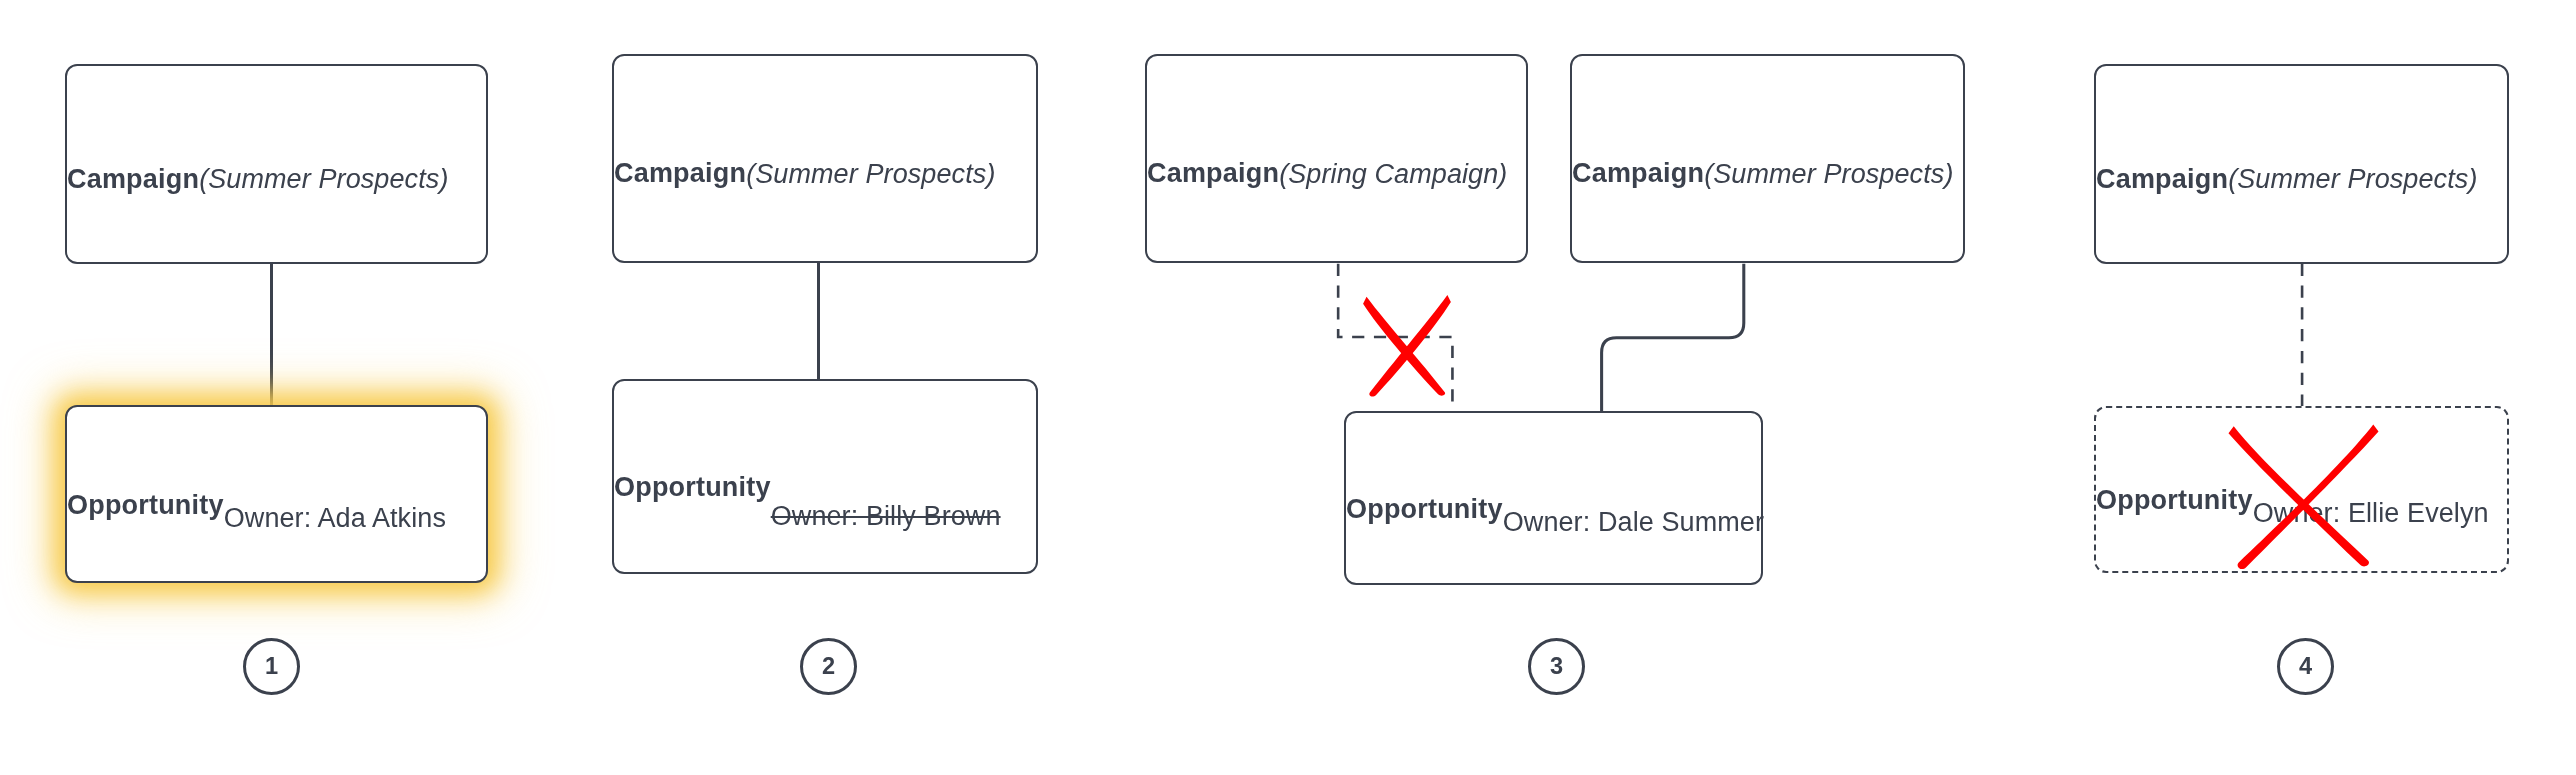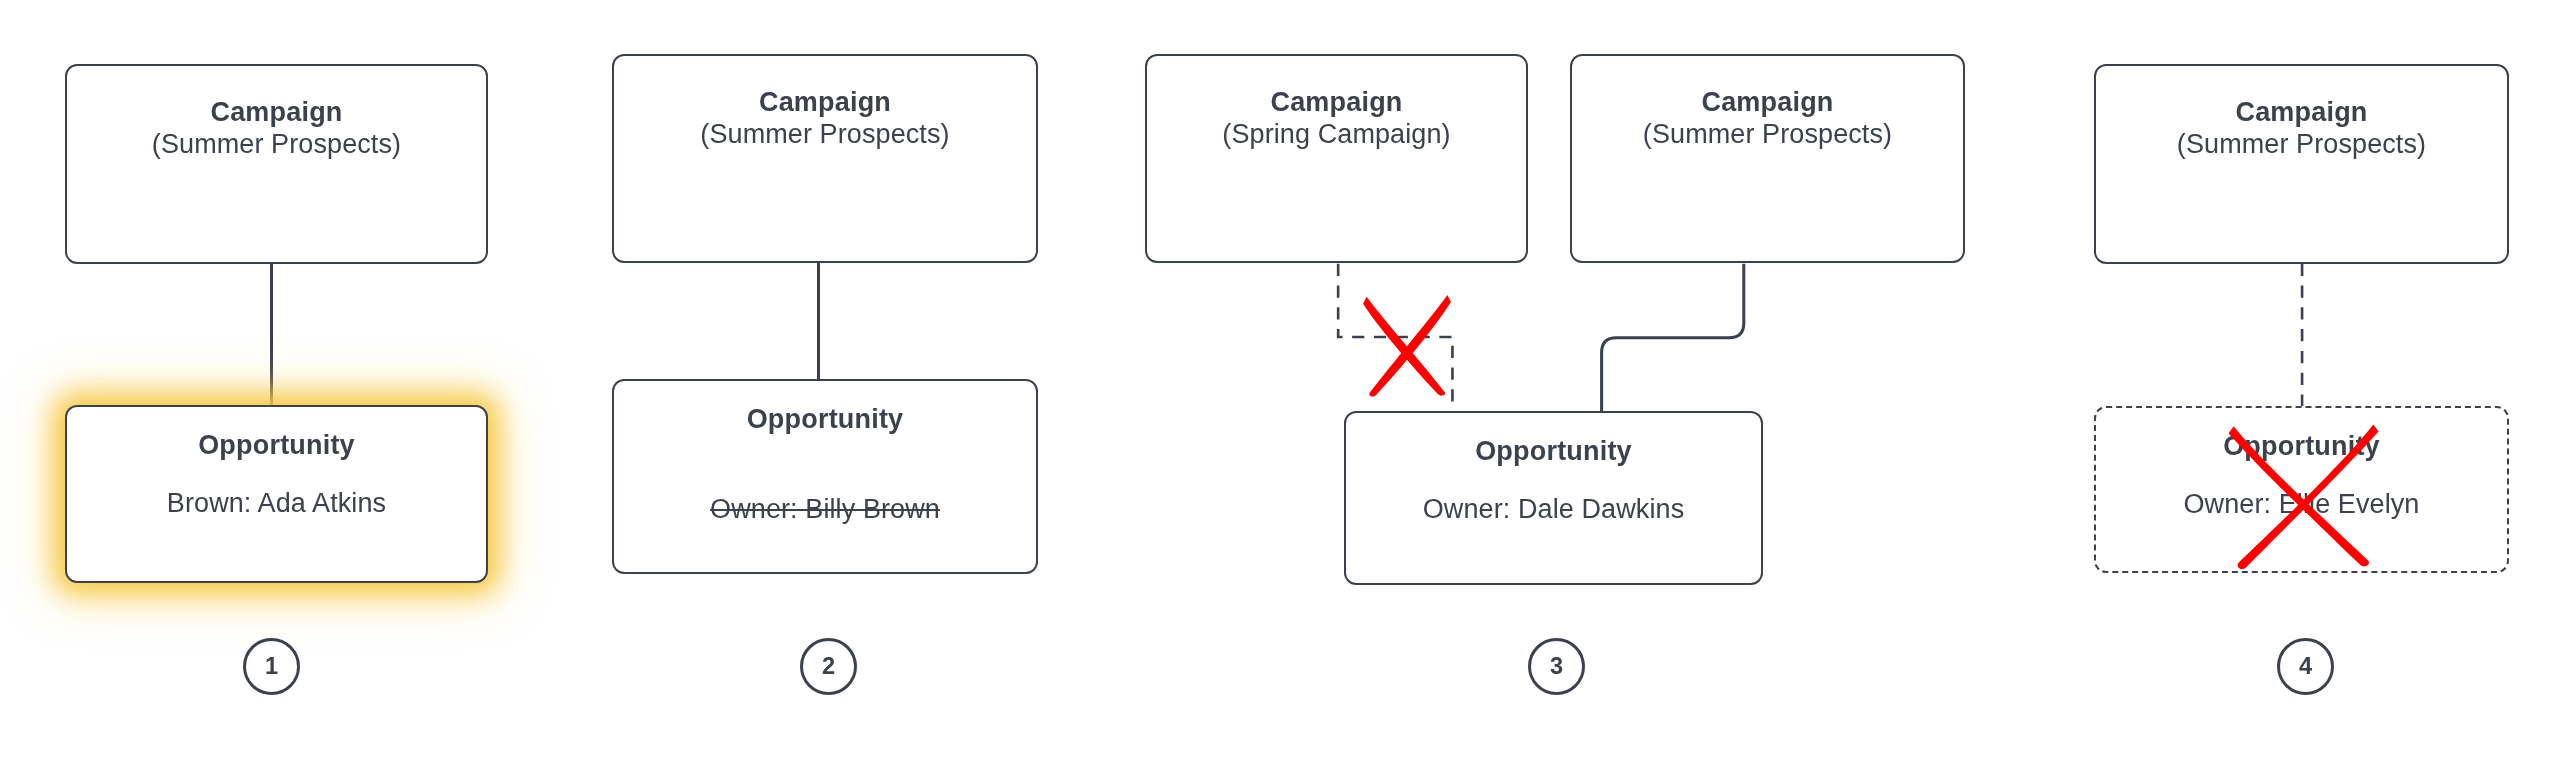--- a/index.html
+++ b/index.html
@@ -3,26 +3,26 @@
 <meta charset="utf-8">
 <style>
   html,body{margin:0;padding:0;background:#ffffff;}
   body{width:2576px;height:776px;position:relative;overflow:hidden;
        font-family:"Liberation Sans","DejaVu Sans",sans-serif;color:#3b414d;}
   .stage{position:absolute;left:0;top:0;width:2576px;height:776px;}
 
   
   .node{position:absolute;box-sizing:border-box;background:#ffffff;
         border:2.2px solid #3b414d;border-radius:12.2px;
-        display:flex;flex-direction:column;align-items:center;z-index:3;}
+        display:flex;flex-direction:row;align-items:center;z-index:3;}
   .node.dashed{border-style:dashed;border-width:2.6px;}
   .node.highlight{box-shadow:0 0 23px 8.7px rgba(247,201,72,.95),
                              0 0 40px 17.4px rgba(250,214,105,.55);}
   .node .t1{font-weight:bold;font-size:27px;line-height:1.15;letter-spacing:0.2px;}
-  .node .t2{font-size:27px;line-height:1.2;letter-spacing:0.1px;}
+  .node .t2{font-size:27px;line-height:1.2;letter-spacing:0.1px;font-style:italic;}
   .node .owner{font-size:27px;line-height:1.25;letter-spacing:0.1px;white-space:nowrap;}
   .node .owner.struck{text-decoration:line-through;text-decoration-thickness:2.2px;margin-top:32px;}
 
   
   .camp{padding-top:31px;}
   
   .opp{padding-top:23px;}
   .opp .ownerwrap{margin-top:26px;display:flex;flex-direction:column;align-items:center;}
 
   
@@ -44,21 +44,21 @@
   <div class="vline" style="left:270px;top:262px;height:147px;"></div>
 
   <div class="node camp" style="left:65px;top:64px;width:423px;height:200px;">
     <div class="t1">Campaign</div>
     <div class="t2">(Summer Prospects)</div>
   </div>
 
   <div class="node opp highlight" style="left:65px;top:405px;width:423px;height:178px;">
     <div class="t1">Opportunity</div>
     <div class="ownerwrap">
-      <div class="owner">Brown: Ada Atkins</div>
+      <div class="owner">Owner: Ada Atkins</div>
     </div>
   </div>
 
   <div class="step" style="left:243px;top:638px;">
     <span>1</span>
   </div>
 
   <div class="vline" style="left:817px;top:262px;height:120px;"></div>
 
   <div class="node camp" style="left:612px;top:54px;width:426px;height:209px;">
@@ -94,21 +94,21 @@
   </div>
 
   <div class="node camp" style="left:1570px;top:54px;width:395px;height:209px;">
     <div class="t1">Campaign</div>
     <div class="t2">(Summer Prospects)</div>
   </div>
 
   <div class="node opp" style="left:1344px;top:411px;width:419px;height:174px;">
     <div class="t1">Opportunity</div>
     <div class="ownerwrap">
-      <div class="owner">Owner: Dale Dawkins</div>
+      <div class="owner">Owner: Dale Summer</div>
     </div>
   </div>
 
   <div class="step" style="left:1528px;top:638px;">
     <span>3</span>
   </div>
 
   <svg class="conn" style="left:0;top:0;width:2576px;height:776px;" viewBox="0 0 2953 889" width="2576" height="776">
     <path d="M2639,302 L2639,465" fill="none" stroke="#3b414d" stroke-width="3" stroke-dasharray="14 11"></path>
   </svg>

